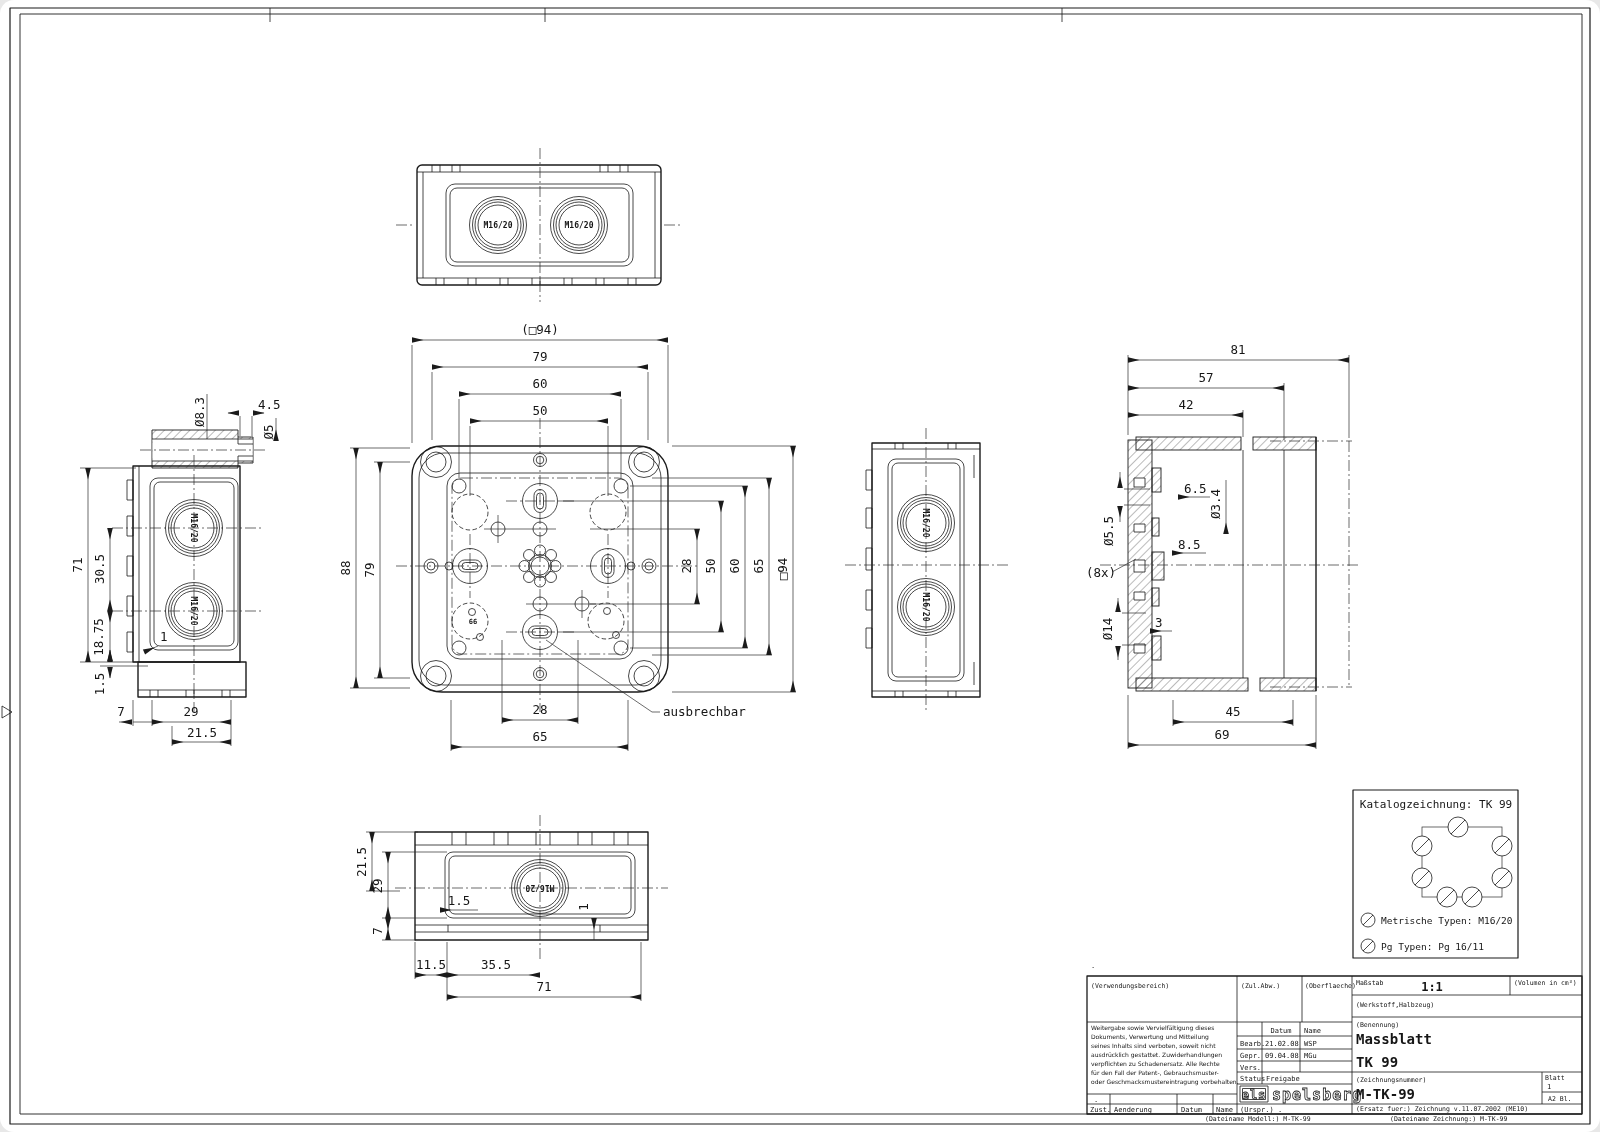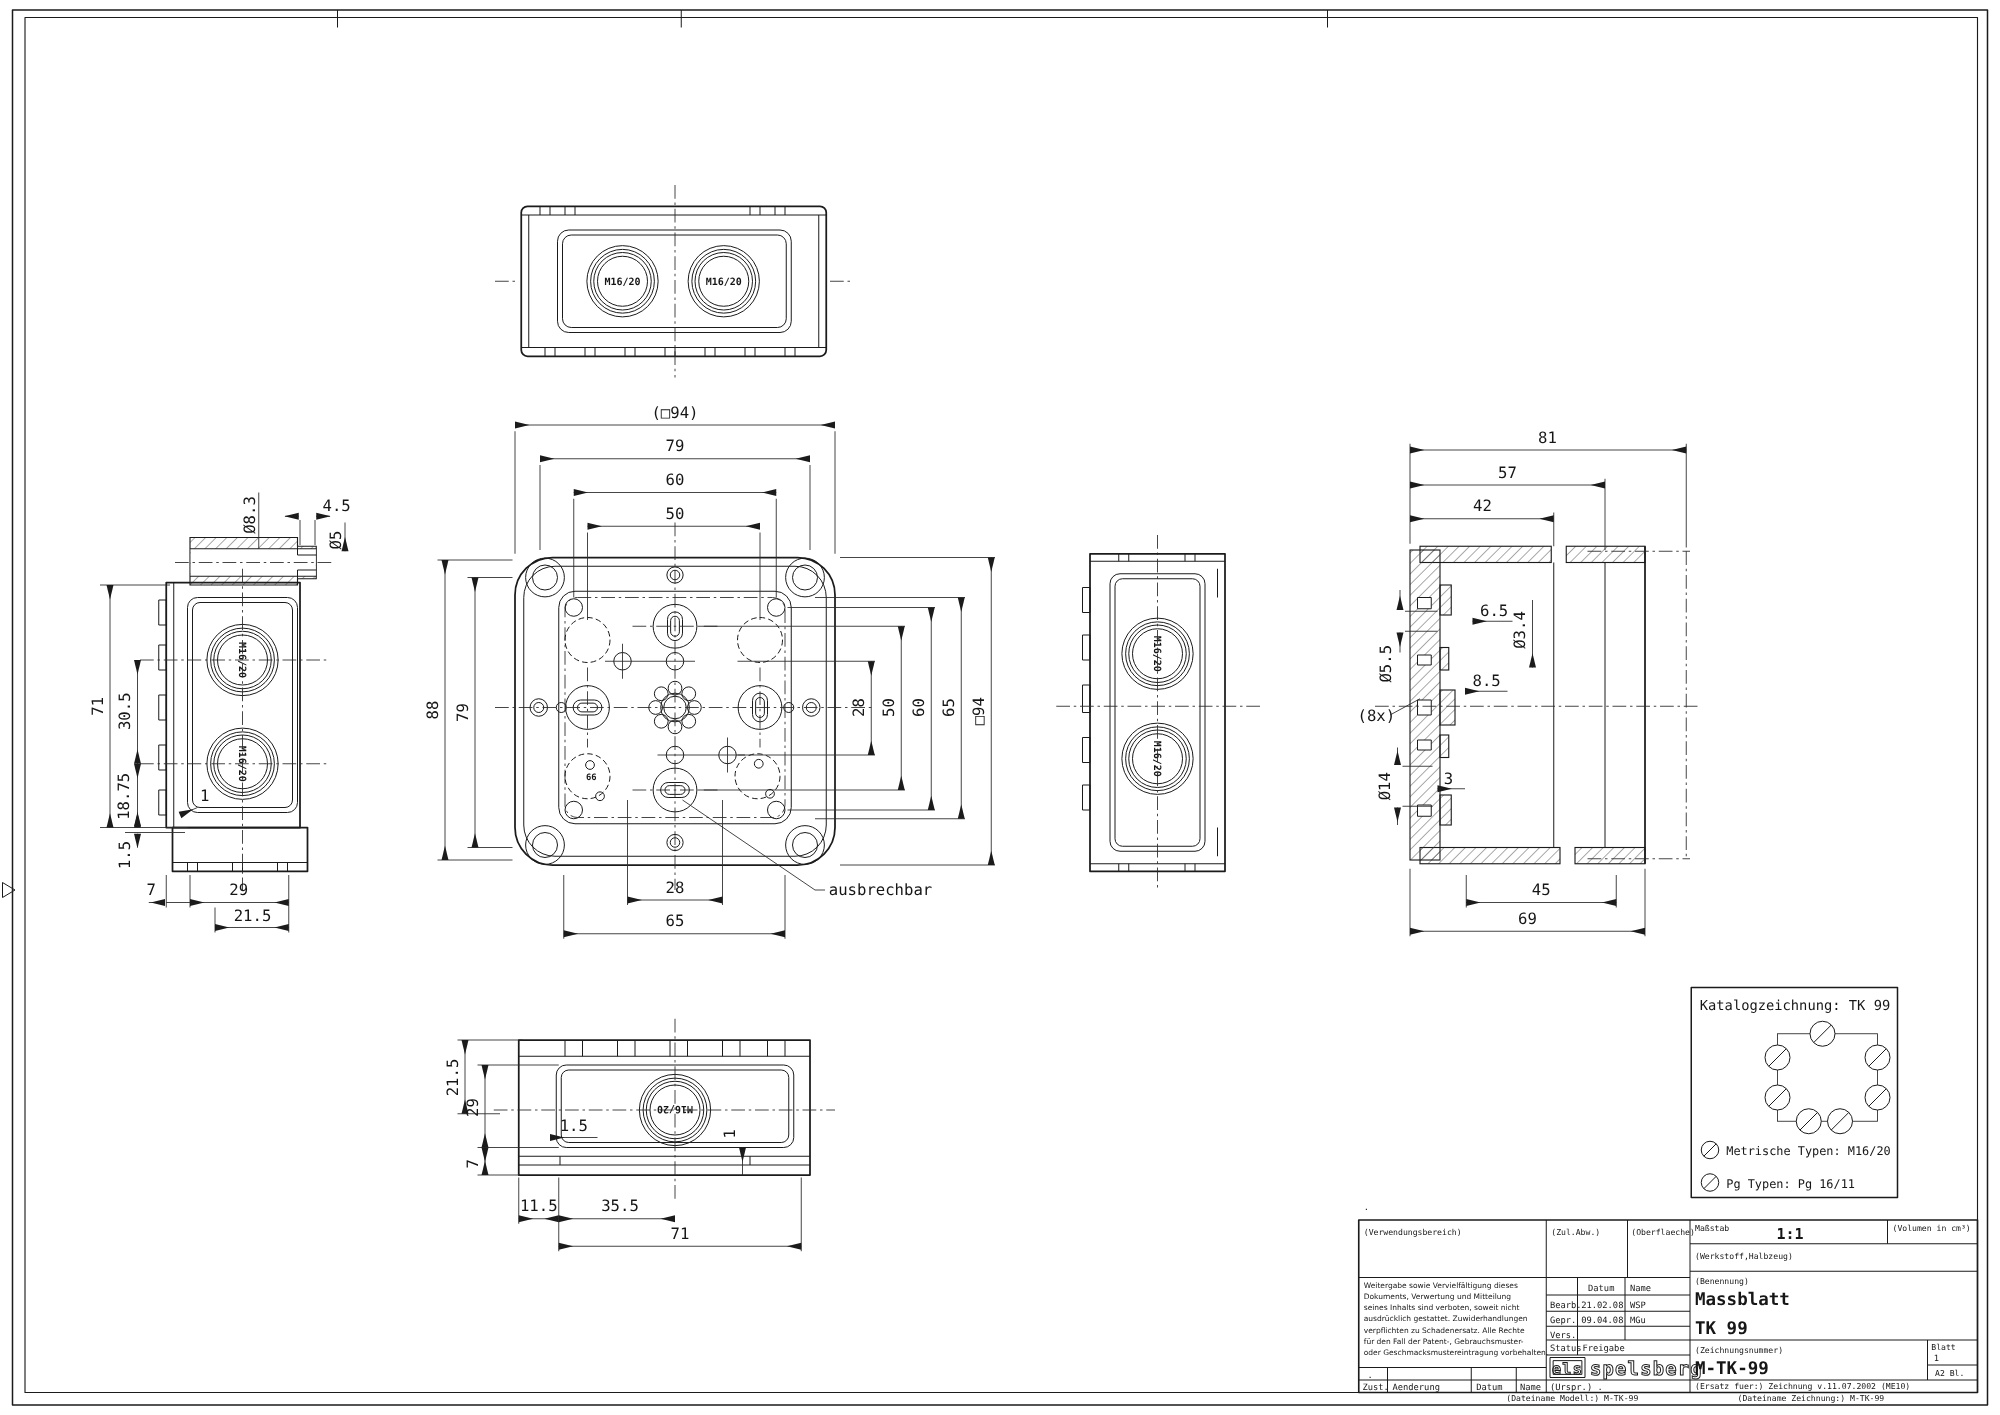--- a/index.html
+++ b/index.html
@@ -1,16 +1,16 @@
 <!DOCTYPE html>
 <html><head>
 <meta charset="utf-8">
 <style>
   html,body{margin:0;padding:0;background:#e8e8e8;}
-  #page{width:1600px;height:1132px;background:#ffffff;position:relative;font-family:"DejaVu Sans Mono",monospace;}
+  #page{width:1600px;height:1132px;background:#ffffff;position:relative;font-family:"DejaVu Sans Mono",monospace;border-radius:14px;}
   svg text{font-family:"DejaVu Sans Mono",monospace;fill:#161616;}
   .dt{font-size:12.5px;}
   .kn{font-size:8px;font-weight:bold;}
   .sm{font-size:7px;font-weight:bold;}
   .ct{font-size:11px;}
   .cs{font-size:9.5px;}
   .tb{font-size:6.5px;}
   .tbd{font-size:7px;}
   .leg{font-family:"DejaVu Sans",sans-serif;font-size:6px;}
   .big{font-size:14px;font-weight:bold;}

